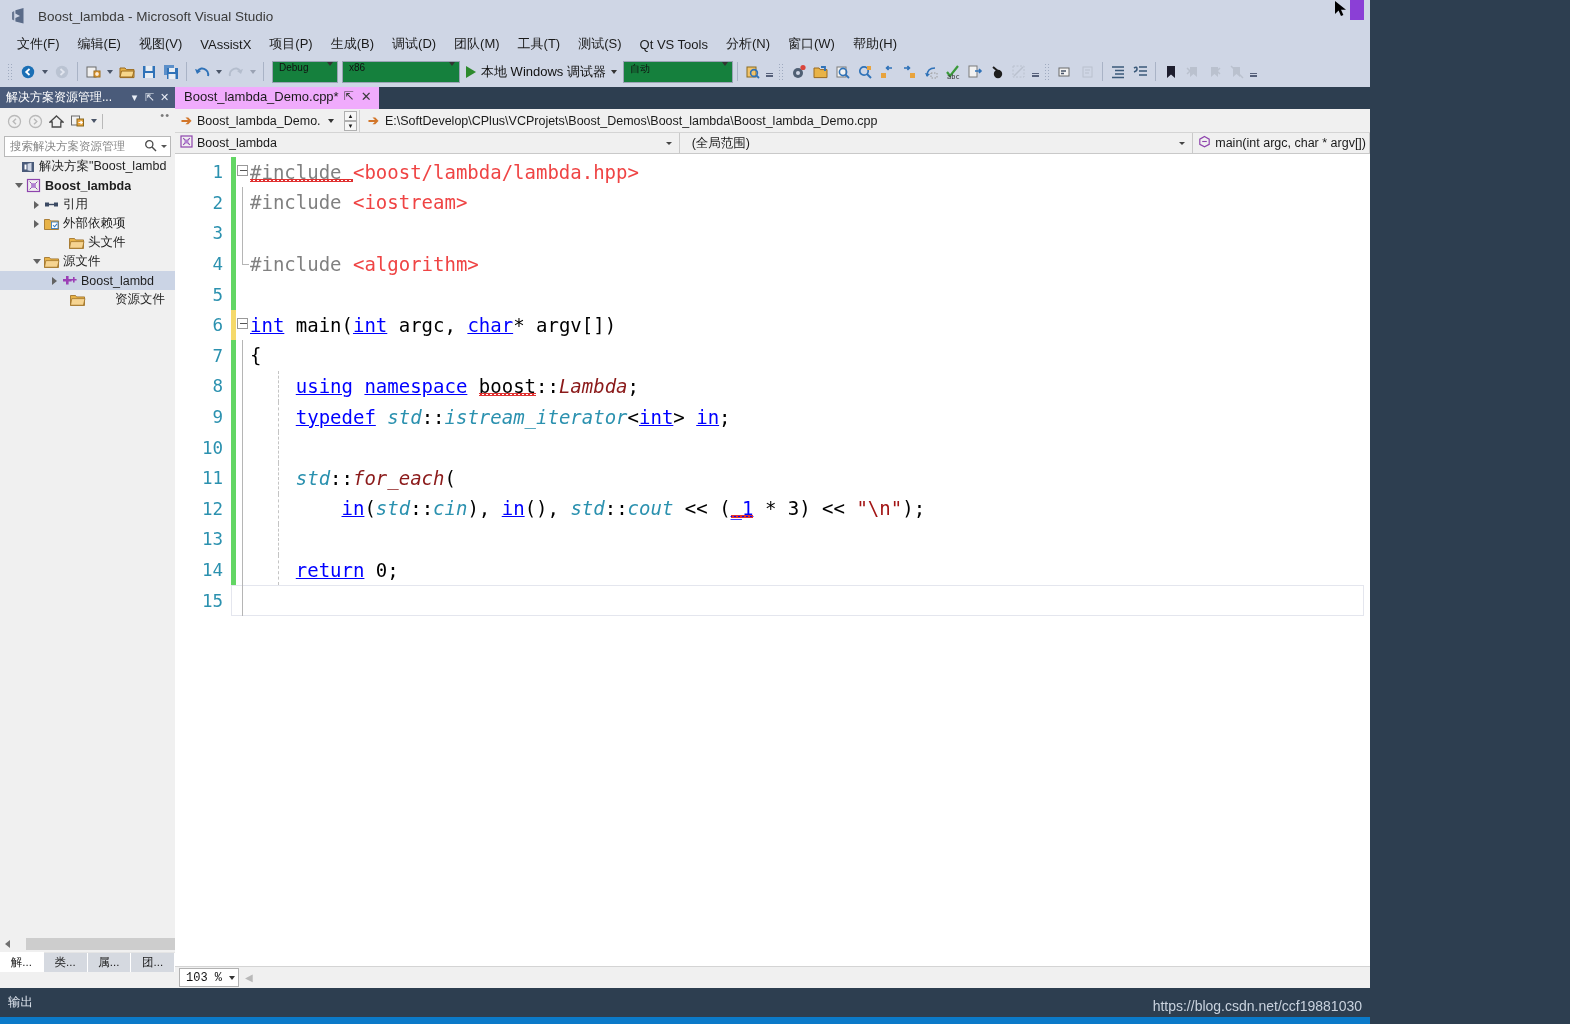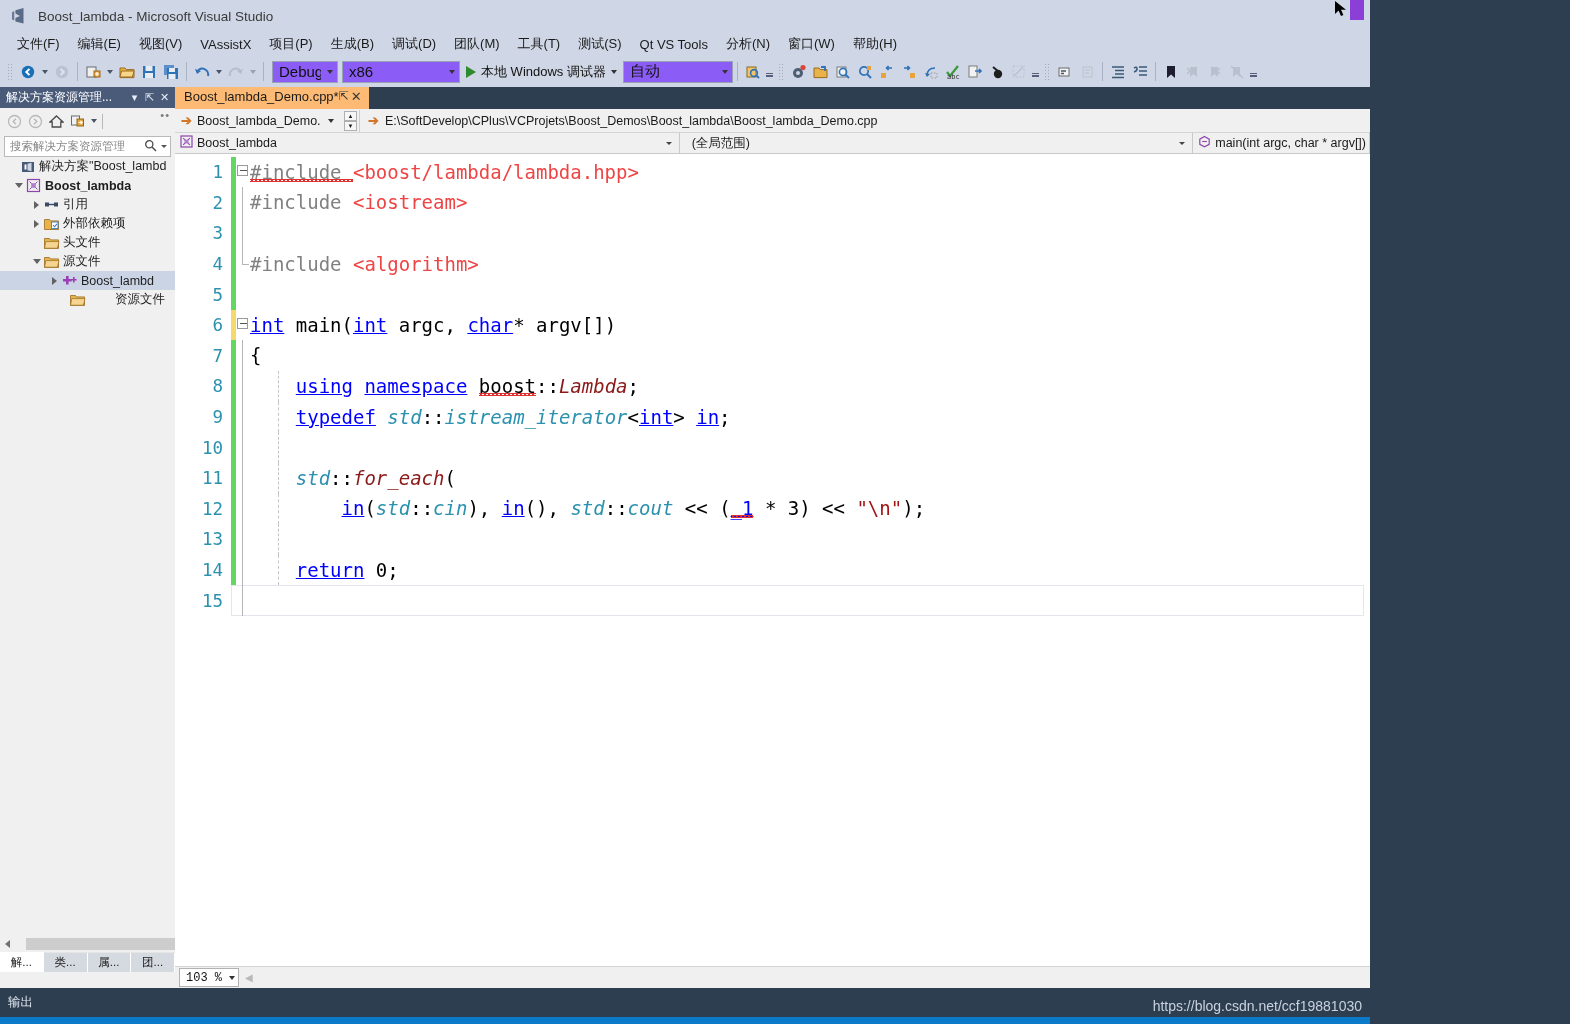--- a/index.html
+++ b/index.html
@@ -41,22 +41,22 @@
   .grip{ width:7px;height:18px; margin:0 3px;
     background-image:radial-gradient(#9aa5bb 42%, transparent 43%);
     background-size:3px 3px; opacity:.9; }
   .tsep{ width:1px;height:19px;background:#a9b3c6;margin:0 4px; }
   .tbtn{ width:22px;height:22px;display:flex;align-items:center;justify-content:center;
     position:relative; }
   .tbtn.dis{ opacity:.38; }
   .caret{ width:0;height:0;border-left:3.5px solid transparent;border-right:3.5px solid transparent;
     border-top:4px solid #4a5568; margin:0 3px; }
   .combo{
-    height:22px; background:#8b5cf6; border:1px solid #9aa3b5; display:flex; align-items:center;
-    padding:0 4px 0 6px; font-size:15px; color:#111; position:relative;
+    height:22px; background:#15803d; border:1px solid #9aa3b5; display:flex; align-items:flex-start;
+    padding:0 4px 0 6px; font-size:10px; color:#111; position:relative;
   }
   .combo .cv{ flex:1; white-space:nowrap; overflow:hidden; }
   .combo .ar{ width:0;height:0;border-left:3.5px solid transparent;border-right:3.5px solid transparent;
     border-top:4px solid #333; margin-left:6px; }
   .playtri{ width:0;height:0;border-top:6px solid transparent;border-bottom:6px solid transparent;
     border-left:10px solid #2d8a2d; }
   .dbg-target{ display:flex;align-items:center;gap:5px;padding:0 6px;font-size:13px;color:#111; }
   .dotmenu{ display:flex;flex-direction:column;align-items:center;gap:1px;margin:0 2px;padding-top:6px; }
   .dotmenu i{ display:block;width:7px;height:1.5px;background:#56607a; }
 
@@ -112,22 +112,22 @@
   .se-tab{
     flex:1; height:19px; display:flex; align-items:center; justify-content:center;
     font-size:11.5px; background:#d5d9e0; border-right:1px solid #fff; color:#1a1a1a;
   }
   .se-tab.active{ background:#fff; height:20px; }
 
   
   .editor{ position:absolute; left:175px; top:0; right:0; bottom:36px; background:#fff; }
   .tabstrip{ height:22px; background:#2d3e50; display:flex; align-items:flex-end; }
   .doctab{
-    height:22px; background:#fdba74; display:flex; align-items:center;
-    padding:0 5px 4px 9px; font-size:13px; color:#1a1a1a; white-space:nowrap;
+    height:22px; background:#f0abfc; display:flex; align-items:center;
+    padding:0 5px 4px 9px; font-size:13px; color:#1a1a1a; gap:5px; white-space:nowrap;
   }
   .doctab .pin{ font-size:12px; color:#3a3a3a; }
   .doctab .x{ font-size:13px; color:#3a3a3a; padding:0 2px; }
 
   .navrow{
     height:24px; background:#f0f0f0; display:flex; align-items:center;
     border-bottom:1px solid #d4d4d4;
   }
   .navcombo{
     height:22px; background:#f0f0f0; display:flex; align-items:center; gap:5px;
@@ -563,21 +563,21 @@
             </span>
             <span class="nic">
               <svg width="16" height="14" viewBox="0 0 16 14">
                 <path d="M0.5 2.5 h5 l1.1 1.4 H14.5 v8.6 H0.5 Z" fill="#e8b348" stroke="#9a6b1f" stroke-width=".8"></path>
                 <rect x="7.5" y="5" width="6.5" height="6.5" fill="#fff" stroke="#3b7fc4" stroke-width=".9"></rect>
                 <path d="M9 8.2 L10.6 9.8 L13 6.8" stroke="#3b7fc4" stroke-width="1.1" fill="none"></path>
               </svg>
             </span>
             <span class="nlbl">外部依赖项</span>
           </div>
-          <div class="node" style="padding-left: 30px;">
+          <div class="node" style="padding-left: 14px; margin-left: 41px;">
             <span class="exp"></span>
             <span class="nic">
               <svg width="16" height="14" viewBox="0 0 16 14">
                 <path d="M0.5 2.5 h5 l1.1 1.4 H14.5 v8.6 H0.5 Z" fill="#e8b348" stroke="#9a6b1f" stroke-width=".8"></path>
                 <path d="M1.8 5.6 H15 l-1.6 6.6 H0.5 Z" fill="#f6d491" stroke="#9a6b1f" stroke-width=".7"></path>
               </svg>
             </span>
             <span class="nlbl">头文件</span>
           </div>
           <div class="node" style="padding-left: 30px;">

